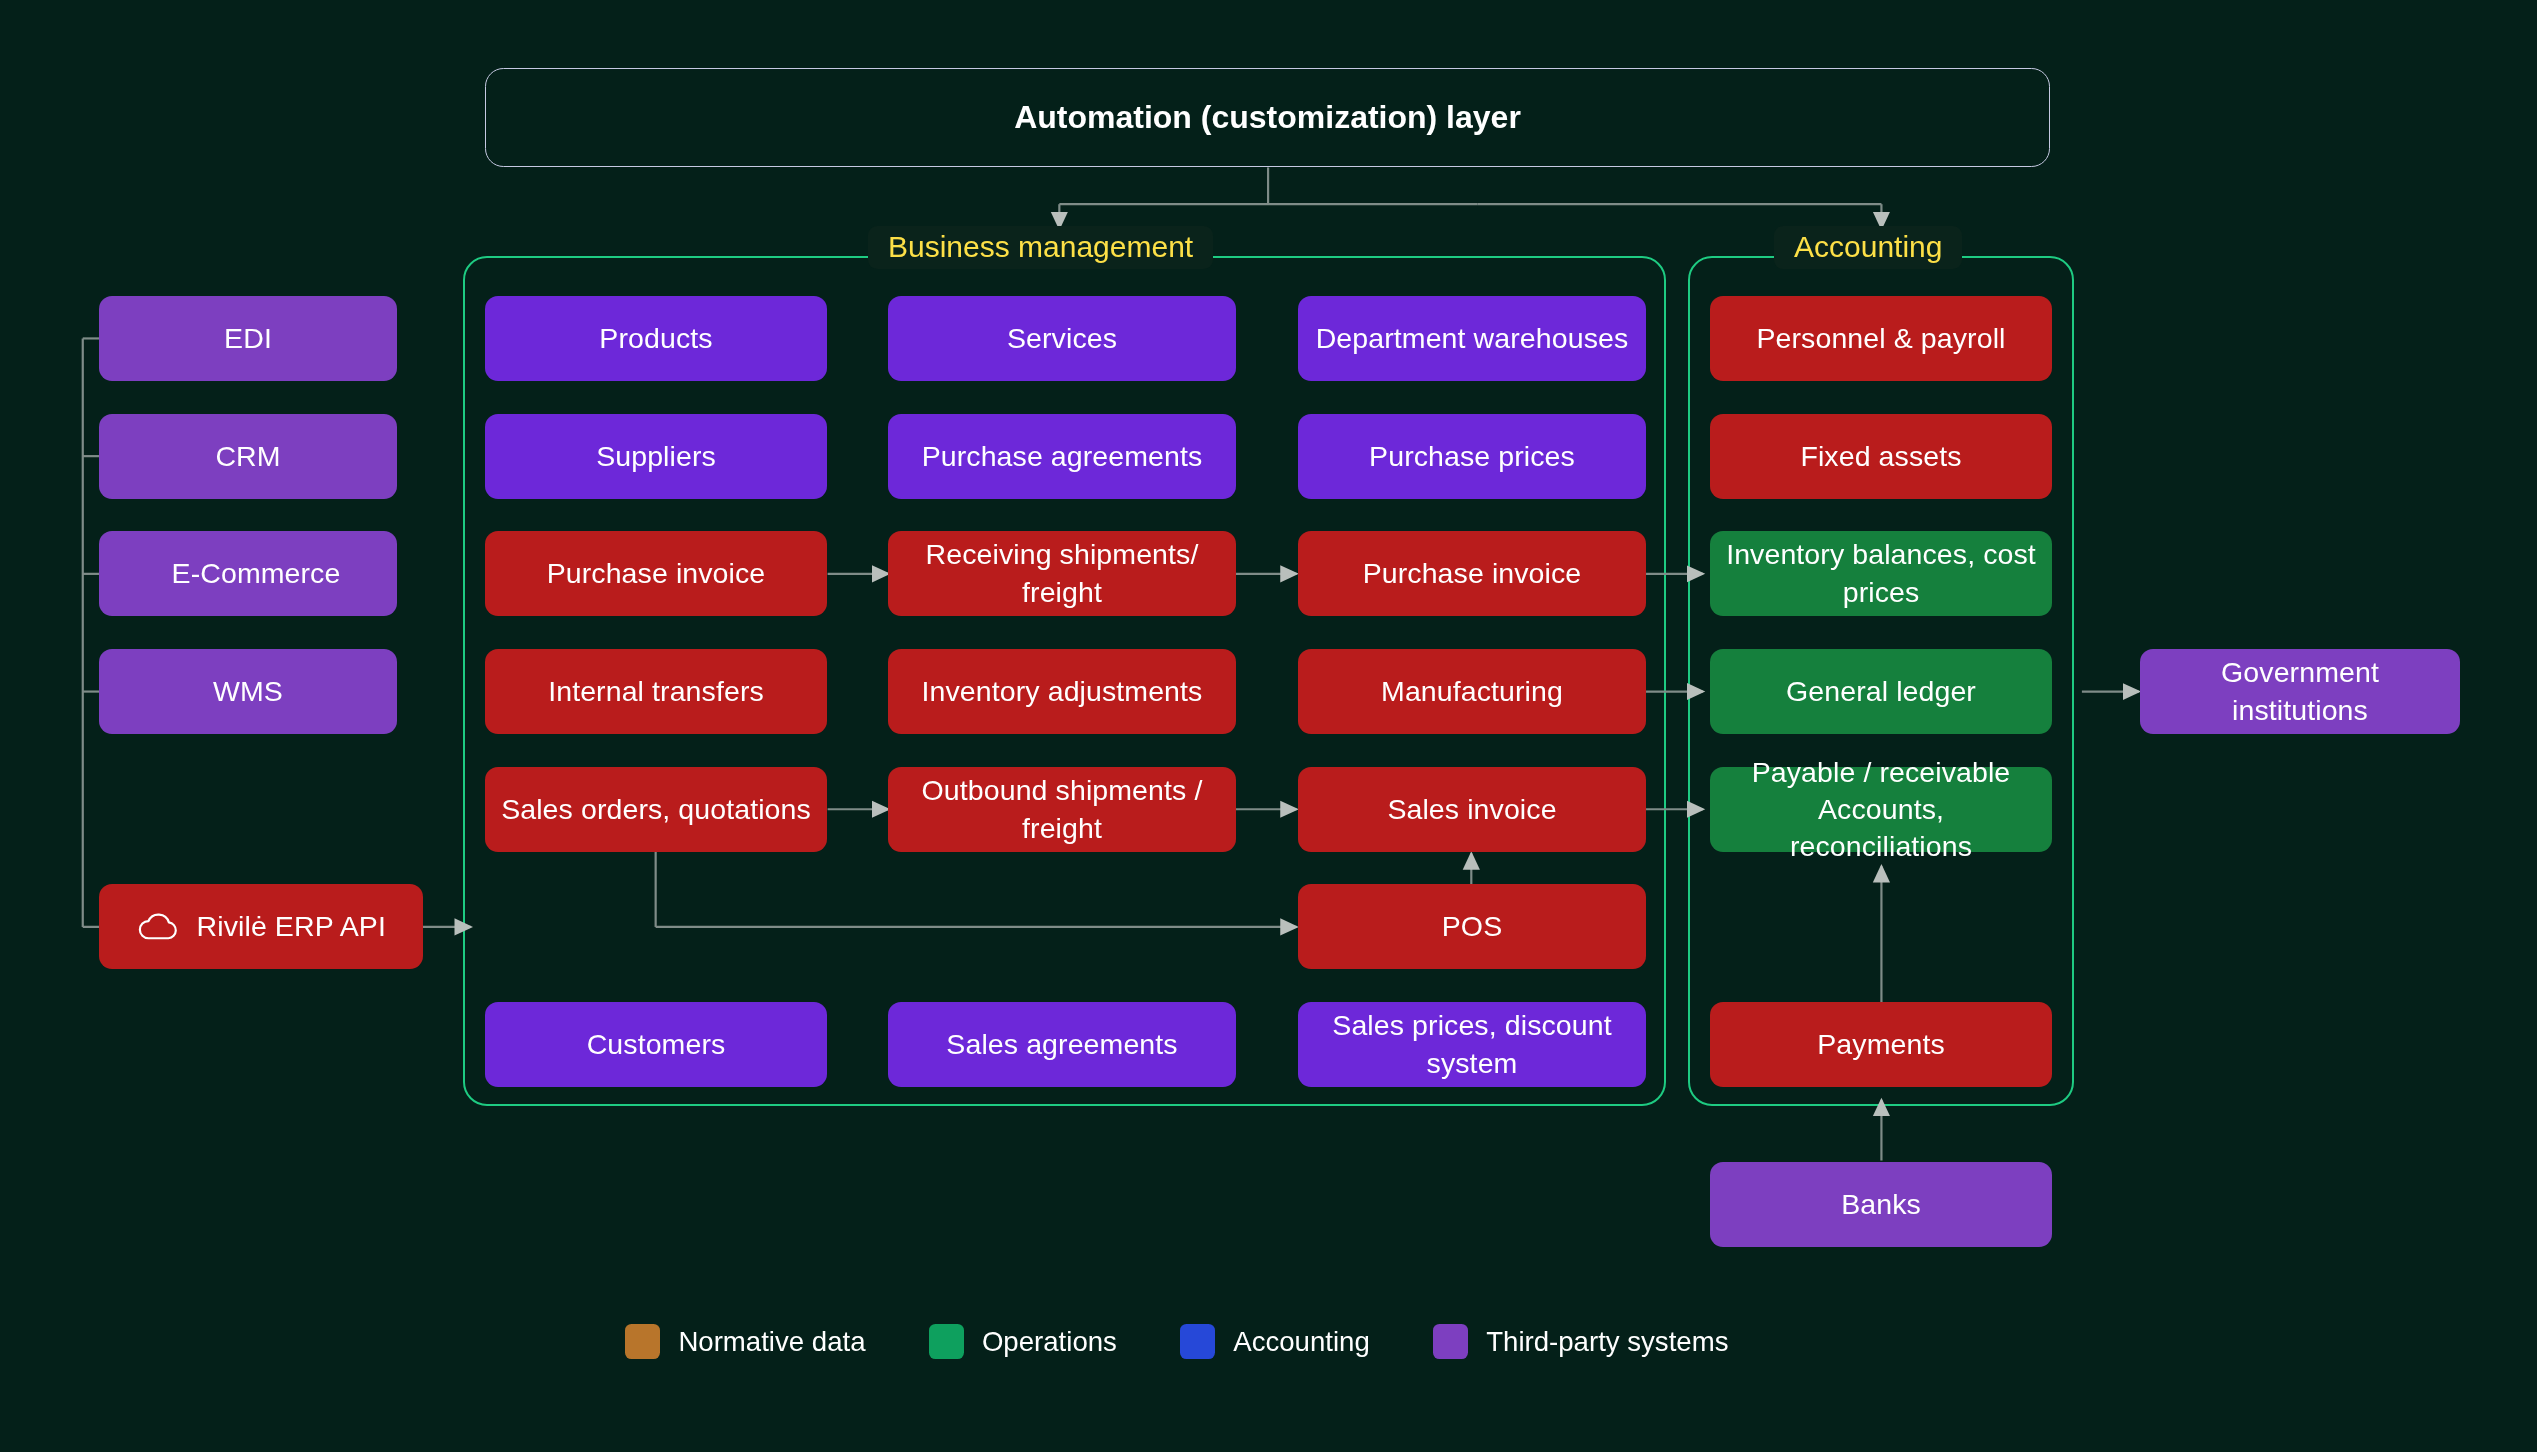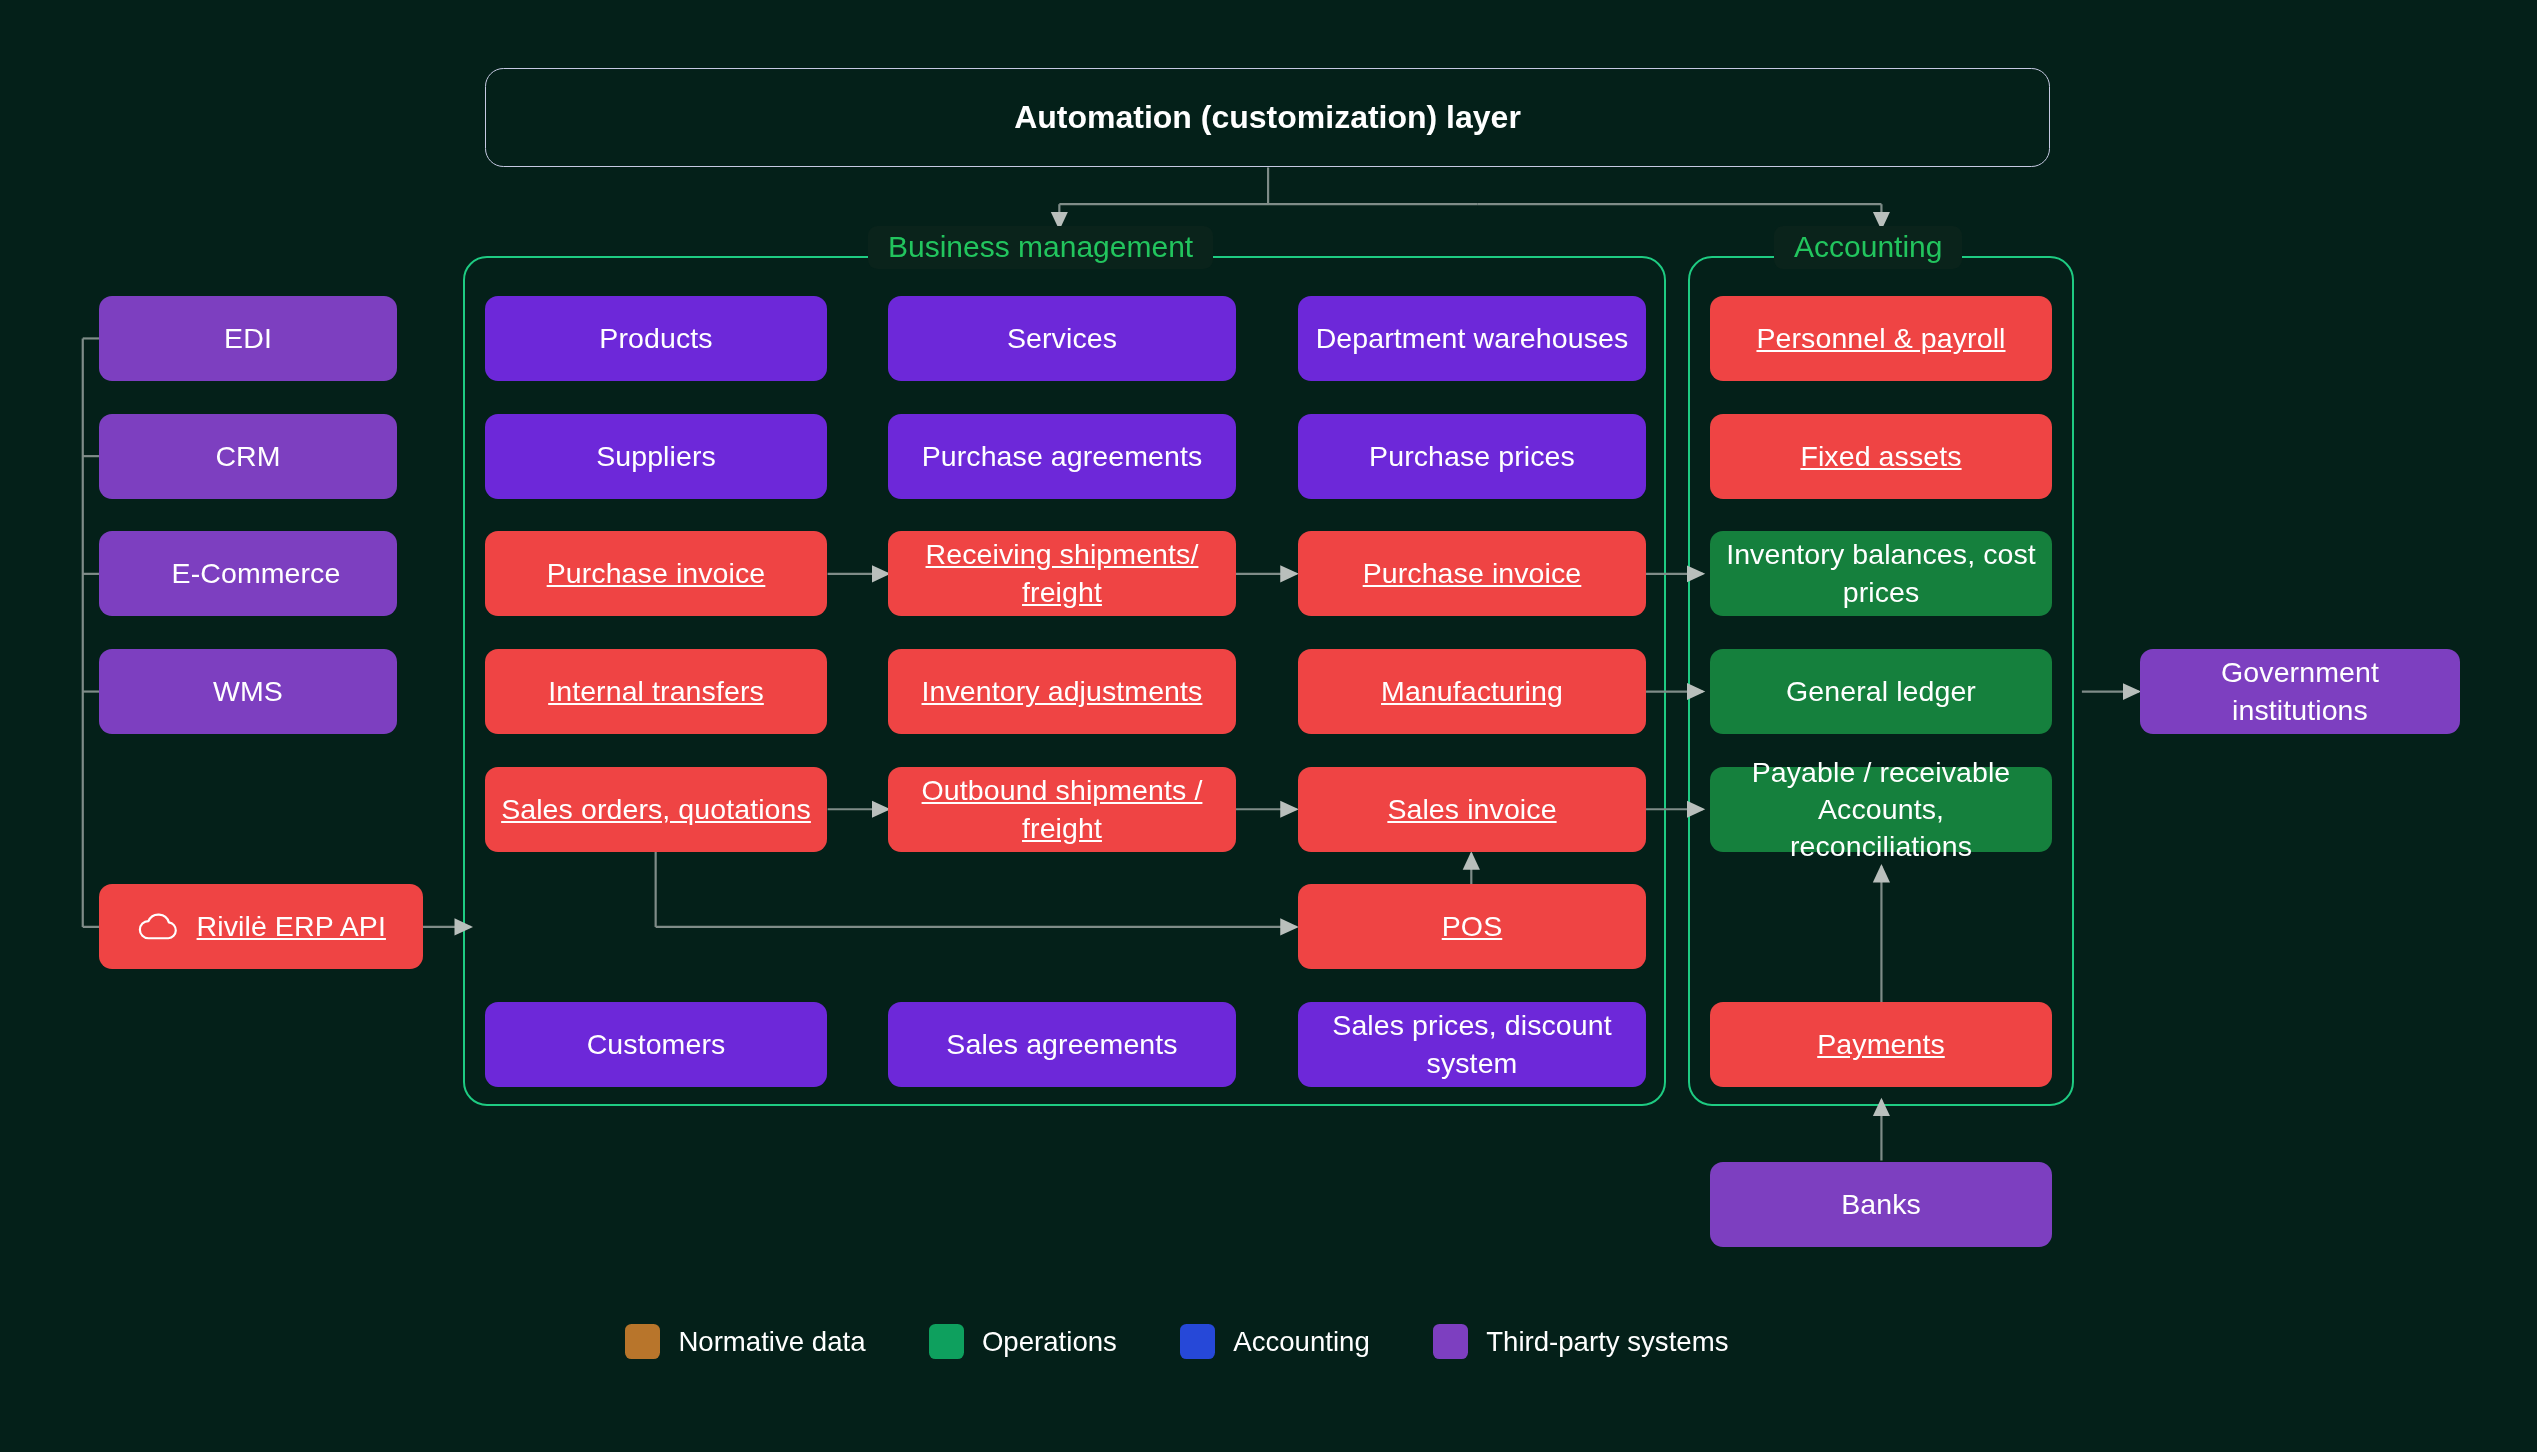--- a/index.html
+++ b/index.html
@@ -19,21 +19,21 @@
     border-radius: 13px;
     color: #ffffff;
     font-size: 28.5px;
     line-height: 1.28;
     padding: 5.5px 13px;
     letter-spacing: 0.1px;
     z-index: 5;
   }
   .node.two-line { line-height: 1.30; }
   .c-normative  { background: #6d28d9; }
-  .c-operations { background: #ef4444; text-decoration: underline; }
+  .c-operations { background: #b91c1c; }
   .c-accounting { background: #15803d; }
   .c-third      { background: #7d3fc0; }
 
   
   #automation {
     position: absolute;
     left: 485px; top: 68px; width: 1565px; height: 99px;
     border: 1.8px solid #c6c9e2;
     border-radius: 18.4px;
     display: flex; align-items: center; justify-content: center;
@@ -46,21 +46,21 @@
     position: absolute;
     border: 2.8px solid #1ecb82;
     border-radius: 24px;
     z-index: 1;
   }
   #panel-bm { left: 463px;  top: 256px; width: 1203px; height: 850px; }
   #panel-ac { left: 1688px; top: 256px; width: 386px;  height: 850px; }
 
   .panel-title {
     position: absolute;
-    color: #22c55e;
+    color: #fde047;
     font-size: 30px;
     background: #0a231b;
     padding: 3.7px 20px 5.5px;
     border-radius: 9.2px;
     white-space: nowrap;
     z-index: 4;
   }
   #title-bm { left: 868px;  top: 226px; }
   #title-ac { left: 1774px; top: 226px; }
 

